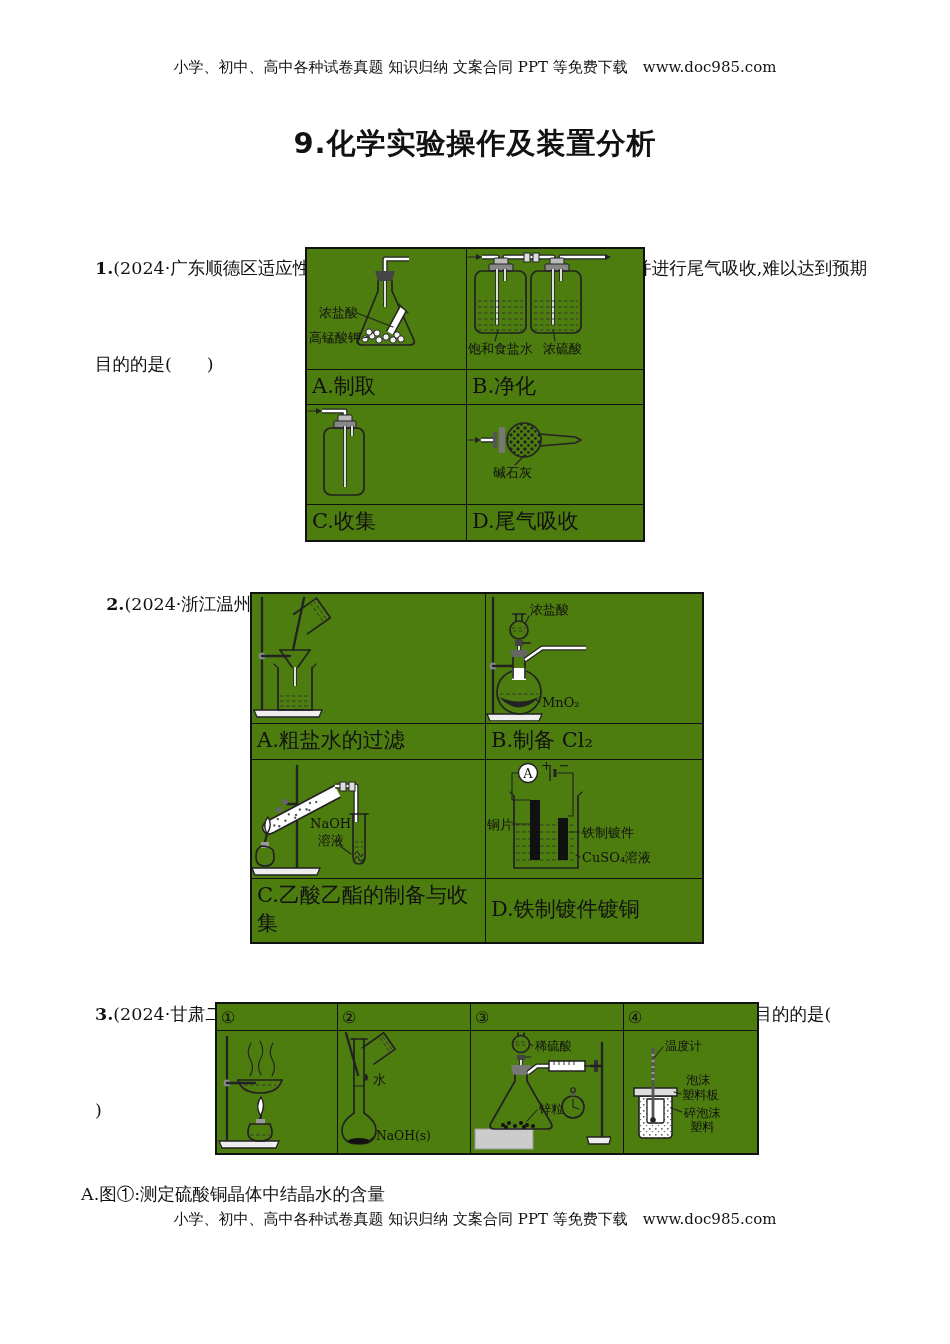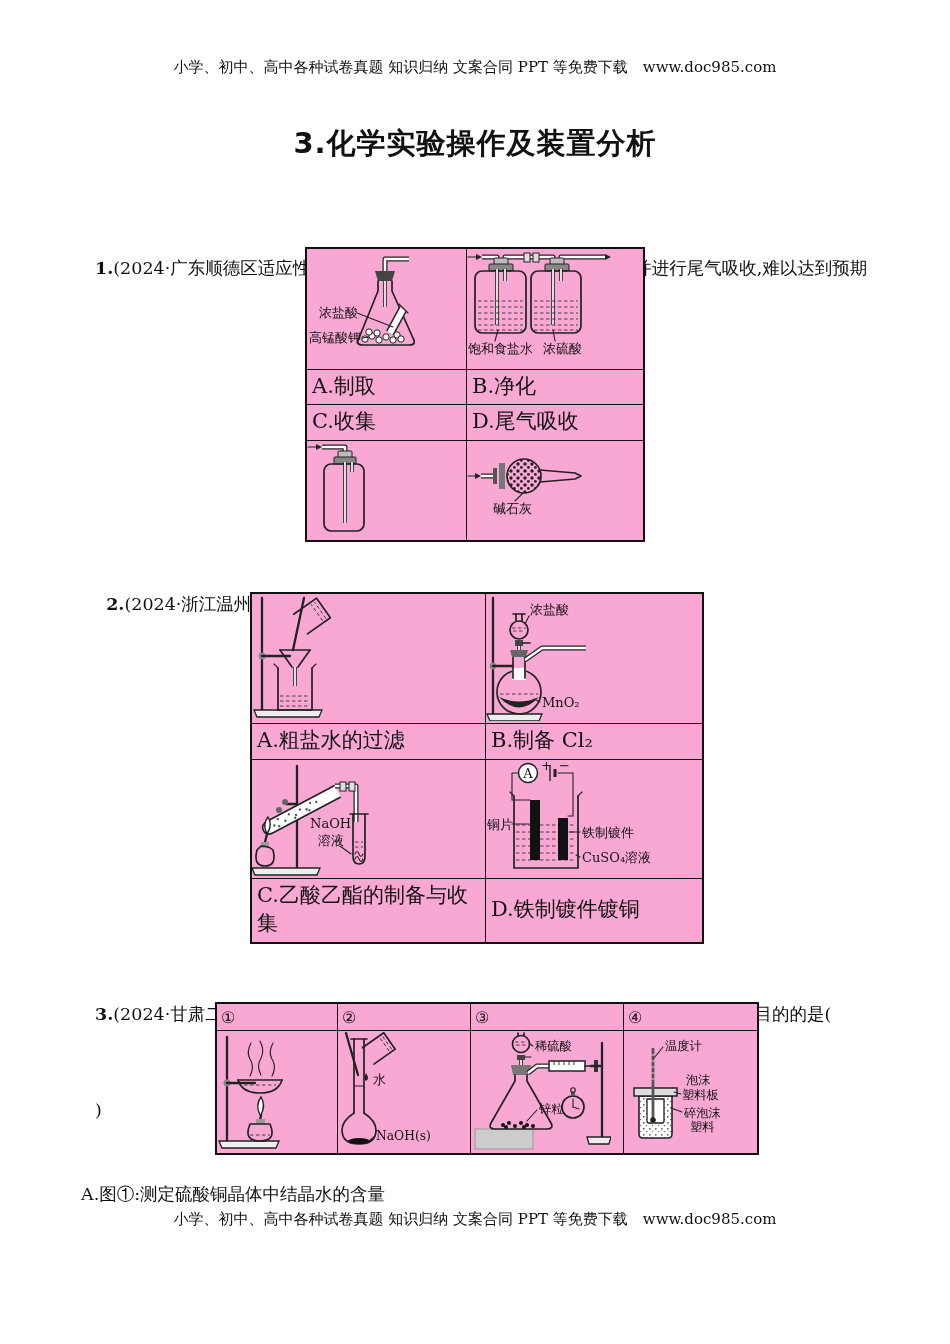--- a/index.html
+++ b/index.html
@@ -7,21 +7,21 @@
     width:950px;height:1344px;position:relative;background:#fff;color:#111;
     font-family:"DejaVu Serif","Liberation Serif",serif;
   }
   .abs{position:absolute;}
   .hdr{top:58px;left:0;width:950px;text-align:center;font-size:15px;white-space:pre;}
   .ftr{top:1210px;left:0;width:950px;text-align:center;font-size:15px;white-space:pre;}
   .ttl{top:124px;left:0;width:950px;text-align:center;font-size:29px;font-weight:bold;
        font-family:"DejaVu Sans","Liberation Sans",sans-serif;letter-spacing:1px;}
   .q{font-size:17.5px;line-height:32px;white-space:pre-wrap;}
   .qnum{font-weight:bold;}
-  table{border-collapse:collapse;background:#f9a8d4;border:2.6px solid #111;table-layout:fixed;}
+  table{border-collapse:collapse;background:#4d7c0f;border:2.6px solid #111;table-layout:fixed;}
   td{border:1.6px solid #111;padding:0;vertical-align:top;overflow:hidden;}
   td.cap{font-size:21px;padding:2px 5px 4px 5px;vertical-align:middle;line-height:1.35;}
   td.hd{font-size:16px;padding:1px 4px;vertical-align:middle;}
   svg{display:block;}
   .ln{stroke:#222;stroke-width:1.7;fill:none;stroke-linecap:round;stroke-linejoin:round;}
   .th1{stroke-width:1.1;}
   .thk{stroke-width:2.3;}
   .to{stroke:#222;stroke-width:5;fill:none;stroke-linejoin:round;stroke-linecap:butt;}
   .ti{stroke:#fff;stroke-width:2.5;fill:none;stroke-linejoin:round;stroke-linecap:butt;}
   .tos{stroke:#222;stroke-width:3.6;fill:none;stroke-linecap:butt;}
@@ -35,24 +35,25 @@
   .gy{fill:#888;stroke:#222;stroke-width:1;}
   .lgy{fill:#bbb;stroke:#222;stroke-width:1;}
   .base{fill:#eee;stroke:#222;stroke-width:1.3;}
   .wht{fill:#fff;stroke:none;}
 </style>
 </head>
 <body>
 
 <div class="abs hdr">小学、初中、高中各种试卷真题 知识归纳 文案合同 PPT 等免费下载　www.doc985.com</div>
 
-<div class="abs ttl">3.化学实验操作及装置分析</div>
+<div class="abs ttl">9.化学实验操作及装置分析</div>
 
 <div class="abs q" style="top:188px;left:95px;width:800px;">
   <div><span class="qnum">1.</span><span>(2024·广东顺德区适应性考试)利用以下装置制取、净化、收集 Cl₂,并进行尾气吸收,难以达到预期</span></div>
+  <div>目的的是(　　)</div>
 </div>
 
 <table class="abs" style="top:247px;left:305px;">
   <tbody>
       <tr>
     <td style="width:159px;height:120px;">
       <svg width="155" height="118" viewBox="0 0 155 118">
         <path class="to" d="M78,28 L78,10 L102,10"></path>
             <path class="ti" d="M78,28 L78,10 L102,10"></path>
         <polygon points="68,22 88,22 85,32 71,32" fill="#444"></polygon>
@@ -127,24 +128,20 @@
         <text class="lbl" x="1" y="104">饱和食盐水</text>
         <text class="lbl" x="76" y="104">浓硫酸</text>
       </svg>
     </td>
   </tr>
   <tr>
     <td class="cap" style="height:26px;">A.制取</td>
     <td class="cap">B.净化</td>
   </tr>
   <tr>
-    <td class="cap" style="height:27px;">C.收集</td>
-    <td class="cap">D.尾气吸收</td>
-  </tr>
-  <tr>
     <td style="height:99px;">
       <svg width="155" height="97" viewBox="0 0 155 97">
         <line class="ln th1" x1="1" y1="6" x2="9" y2="6"></line>
             <polygon class="dk" points="9,3 15,6 9,9"></polygon>
         <path class="to" d="M15,6 H38 V18"></path>
             <path class="ti" d="M15,6 H38 V18"></path>
         <rect class="lgy" x="31" y="10" width="14" height="8" rx="1"></rect>
             <rect class="gy" x="27" y="16" width="22" height="7" rx="1"></rect>
         <rect x="17" y="23" width="40" height="67" rx="7" class="ln"></rect>
         <path class="tos" d="M38,21 V82"></path>
@@ -166,20 +163,24 @@
         <path class="to" d="M14,35 H27"></path>
             <path class="ti" d="M14,35 H27"></path>
         <rect x="26" y="27" width="4" height="16" fill="#555"></rect>
         <rect x="32" y="22" width="6" height="26" fill="#777"></rect>
         <circle cx="57" cy="35" r="17" fill="url(#p1d)" stroke="#222" stroke-width="1.7"></circle>
         <path class="ln" d="M73,29 L108,32 L114,35 L108,38 L73,41"></path>
         <path class="ln th1" d="M56,52 L48,60"></path>
         <text class="lbl" x="26" y="72">碱石灰</text>
       </svg>
     </td>
+  </tr>
+  <tr>
+    <td class="cap" style="height:27px;">C.收集</td>
+    <td class="cap">D.尾气吸收</td>
   </tr>
 </tbody>
   </table>
 
 <div class="abs q" style="top:556px;left:95px;width:800px;">
   <span class="qnum">2.</span><span>(2024·浙江温州一模)下列装置能用于相应实验的是(　　)</span>
 </div>
 
 <table class="abs" style="top:592px;left:250px;">
   <tbody>

